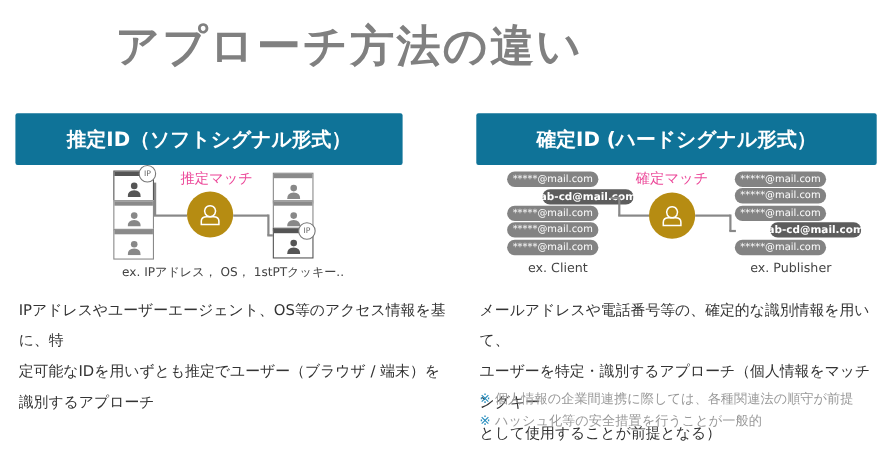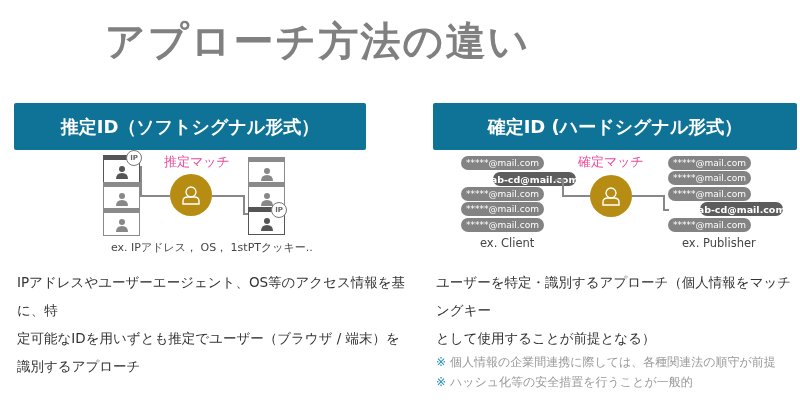--- a/index.html
+++ b/index.html
@@ -29,21 +29,21 @@
     content: ""; position: absolute; left: 0; top: 0; width: 100%; height: 4px;
     background: #8a8a8a;
   }
   .win.dark { border-color: #555; }
   .win.dark::before { background: #555; }
   .win .person { position: absolute; left: 12px; top: 9px; width: 12px; height: 14px; }
 
   .ip-badge {
     position: absolute; width: 16px; height: 16px; border-radius: 50%;
     border: 1.5px solid #777; background: #fff;
-    font-size: 7px; font-weight: bold; color: #666;
+    font-size: 7px; font-weight: normal; color: #666;
     display: flex; align-items: center; justify-content: center;
   }
 
   .line { position: absolute; background: #888; }
 
   .center-circle {
     position: absolute; width: 42px; height: 42px; border-radius: 50%;
     background: #b68c12; display: flex; align-items: center; justify-content: center;
   }
 
@@ -174,20 +174,21 @@
 
   <div class="pill" style="left:668px; top:156px;">*****@mail.com</div>
   <div class="pill" style="left:668px; top:171px;">*****@mail.com</div>
   <div class="pill" style="left:668px; top:187px;">*****@mail.com</div>
   <div class="pill hl" style="left:668px; top:202px;">ab-cd@mail.com</div>
   <div class="pill" style="left:668px; top:218px;">*****@mail.com</div>
   <div class="caption" style="left:682px; top:236px; font-size:11.5px;">ex. Publisher</div>
 </div>
 
 <div class="para" style="left:436px; top:268px; width:364px;">
+  <div>メールアドレスや電話番号等の、確定的な識別情報を用いて、</div>
   <div>ユーザーを特定・識別するアプローチ（個人情報をマッチングキー</div>
   <div>として使用することが前提となる）</div>
 </div>
 
 <div class="note" style="left:436px; top:352px; width:364px;">
   <div>
     <span class="mark">※</span>
     <span>個人情報の企業間連携に際しては、各種関連法の順守が前提</span>
   </div>
   <div>

